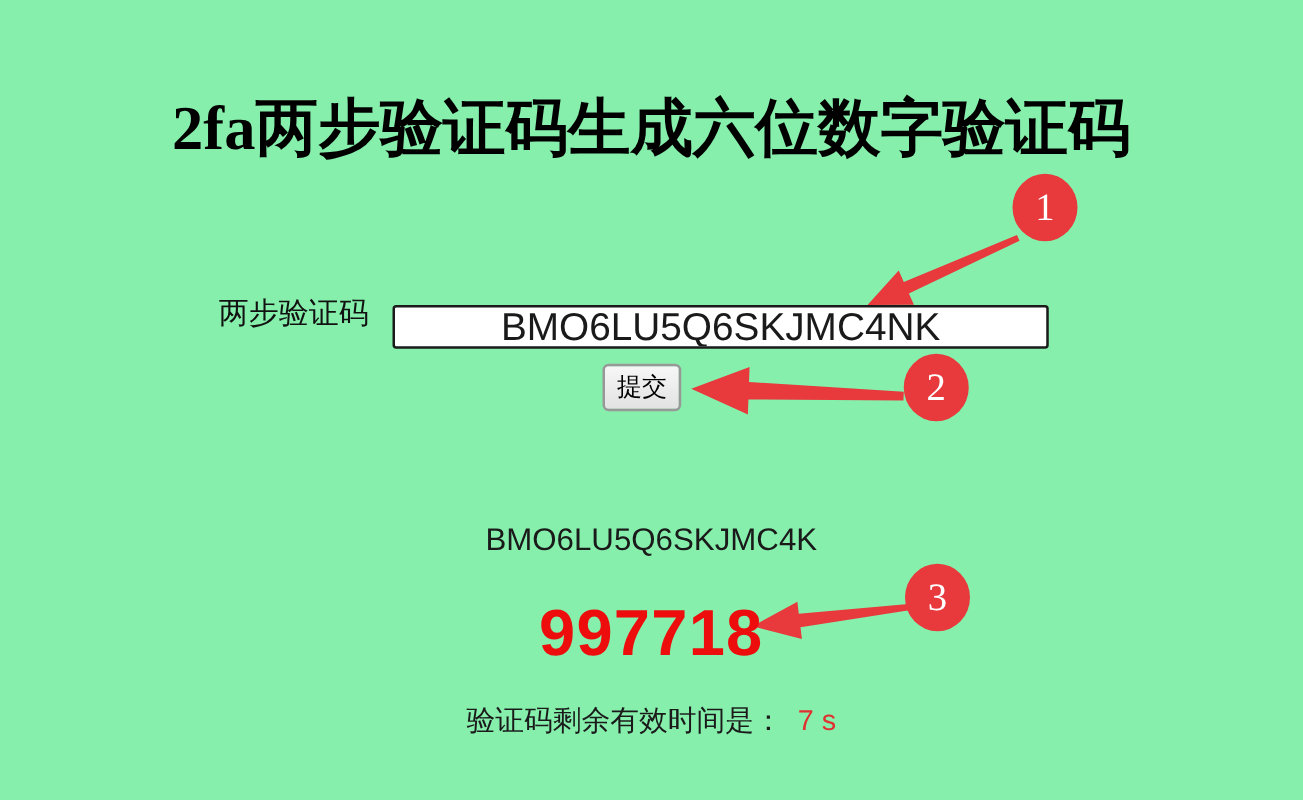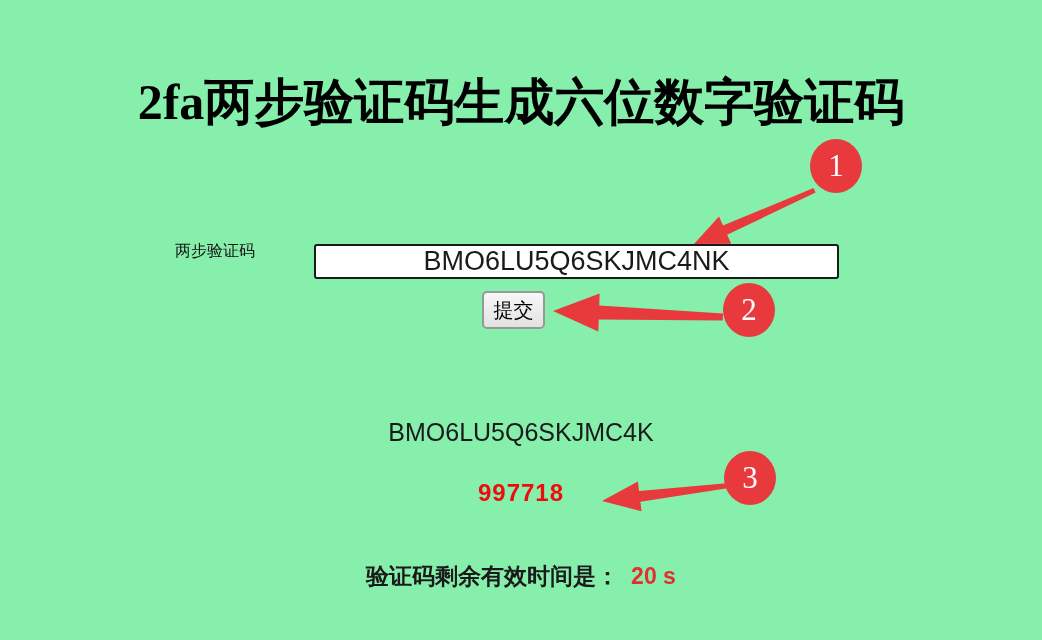--- a/index.html
+++ b/index.html
@@ -20,36 +20,36 @@
     font-weight: bold;
     font-size: 50px;
     line-height: 1.2;
     color: #000000;
     letter-spacing: 0px;
     white-space: nowrap;
   }
   .field-label {
     position: absolute;
     left: 175px; top: 237px;
-    font-size: 16px;
+    font-size: 24px;
     line-height: 28px;
     color: #111111;
     white-space: nowrap;
   }
   .secret-input {
     position: absolute;
     left: 314px; top: 244px;
     width: 525px; height: 35px;
     box-sizing: border-box;
     border: 2px solid #1b1b1b;
     border-radius: 3px;
     background: #ffffff;
     text-align: center;
     font-family: "Liberation Sans", sans-serif;
-    font-size: 27px;
+    font-size: 31px;
     color: #1a1a1a;
     padding: 0 8px;
     outline: none;
   }
   .submit-btn {
     position: absolute;
     left: 482px; top: 291px;
     width: 63px; height: 38px;
     box-sizing: border-box;
     background: linear-gradient(#f7f7f7, #e2e2e2);
@@ -92,38 +92,37 @@
     gap: 9px;
     font-size: 25px;
     line-height: 30px;
     color: #1a1a1a;
     white-space: nowrap;
   }
   .code {
     position: absolute;
     left: 0; right: 0; top: 481px;
     text-align: center;
-    font-size: 24px;
+    font-size: 52px;
     font-weight: bold;
     line-height: 1;
     color: var(--code-red, #ee0d0d);
     letter-spacing: 1px;
   }
   .countdown-line {
     position: absolute;
     left: 0; right: 0; top: 562px;
     display: flex;
     justify-content: center;
     align-items: center;
     gap: 12px;
     font-size: 23px;
     line-height: 28px;
     color: #1a1a1a;
     white-space: nowrap;
-    font-weight: bold;
   }
   .time { color: var(--time-red, #e03030); }
 </style>
 </head>
 <body>
 
 <div class="page">
 
   <h1 class="title">2fa两步验证码生成六位数字验证码</h1>
 
@@ -144,16 +143,16 @@
   <div class="badge badge-3">3</div>
 
   <div class="result-line">
     <span>BMO6LU5Q6SKJMC4K</span>
   </div>
 
   <div class="code">997718</div>
 
   <div class="countdown-line">
     <span>验证码剩余有效时间是：</span>
-    <span class="time">20 s</span>
+    <span class="time">7 s</span>
   </div>
 
 </div>
 
 </body></html>

